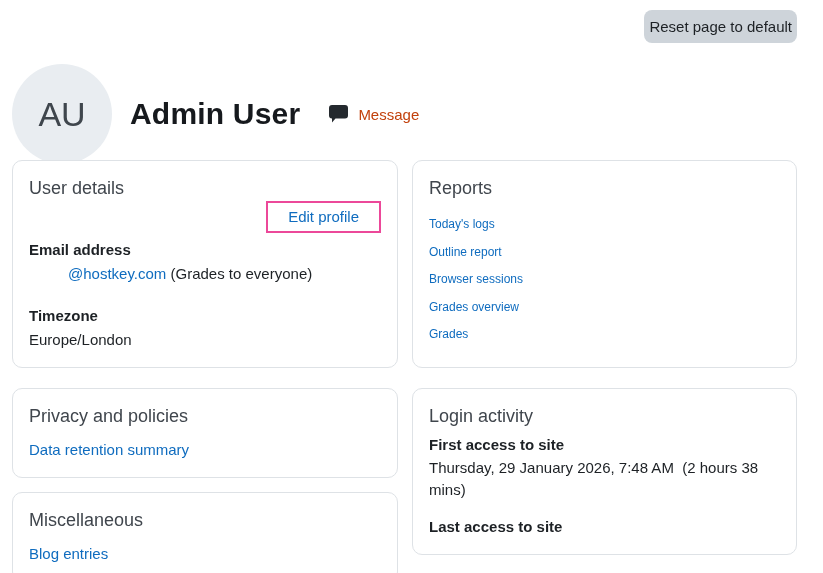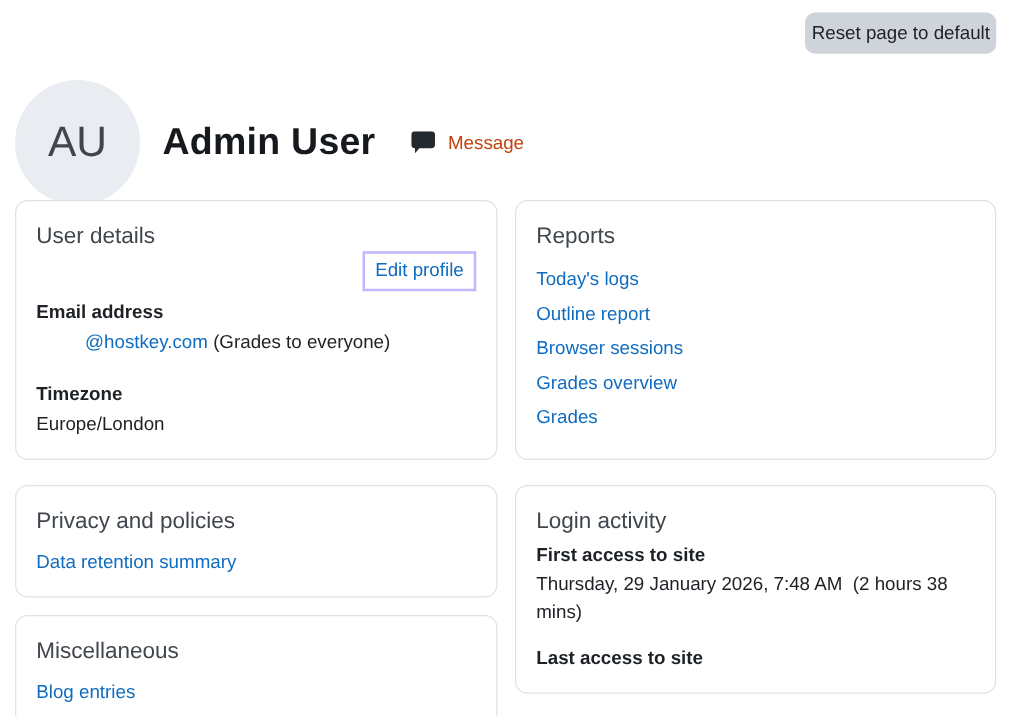--- a/index.html
+++ b/index.html
@@ -25,33 +25,33 @@
   .col-left  { width:386px; }
   .col-right { width:385px; }
 
   .card { background:#fff; border:1px solid #dee2e6; border-radius:10px; padding:16px; }
   .card h3 { font-size:18px; font-weight:300; color:#40464d; line-height:22px; }
 
   .mb20 { margin-bottom:20px; }
   .mb14 { margin-bottom:14px; }
 
   .edit-row { text-align:right; margin-top:2px; }
-  .highlight-box { display:inline-block; border:2px solid #c4b5fd; padding:5px 8px; }
+  .highlight-box { display:inline-block; border:2px solid #ec4899; padding:5px 20px; }
   .edit-link { font-size:15px; }
 
   .field-label { font-weight:700; font-size:15px; line-height:22px; margin-top:6px; }
   .field-value { font-size:15px; line-height:22px; margin-top:2px; }
   .email-value { margin-left:39px; }
   .field-label.tz { margin-top:20px; }
 
   .card-link { display:block; font-size:15px; line-height:22px; margin-top:12px; }
 
   .report-list { list-style:none; margin-top:14px; }
   .report-list li { height:22px; margin-bottom:5.5px; }
-  .report-list a { font-size:15px; line-height:22px; }
+  .report-list a { font-size:12px; line-height:22px; }
 
   .la-label { font-weight:700; font-size:15px; line-height:22px; margin-top:7px; }
   .la-value { font-size:15px; line-height:22px; margin-top:1px; white-space:pre-wrap; }
   .la-label.last { margin-top:15px; }
 </style>
 </head>
 <body>
 
 <div class="reset-row">
   <button class="reset-btn">Reset page to default</button>

